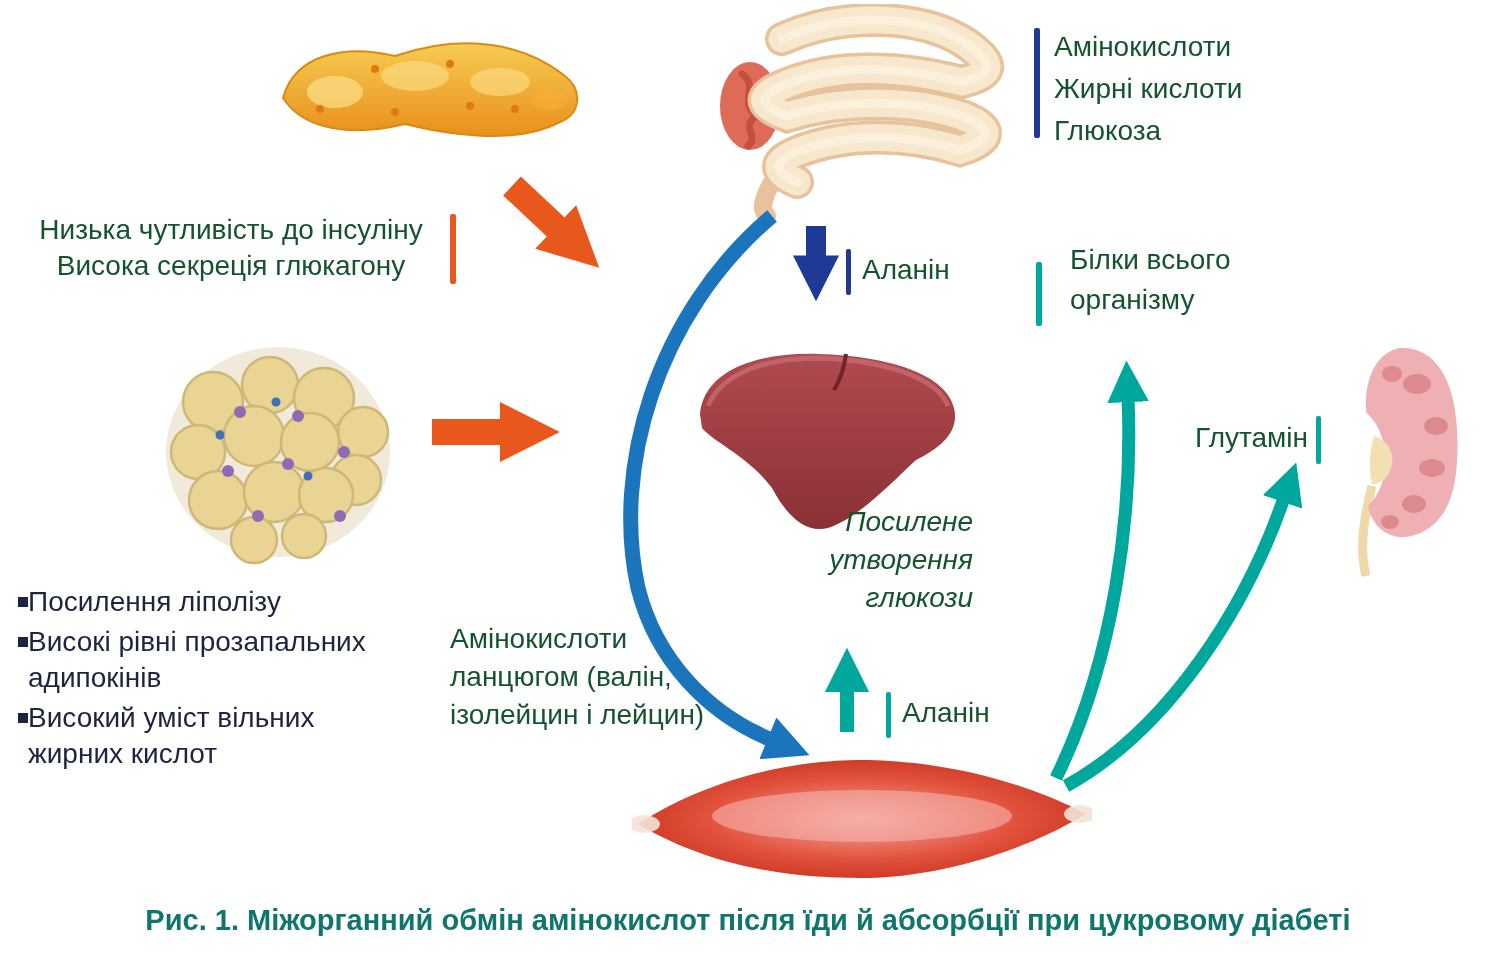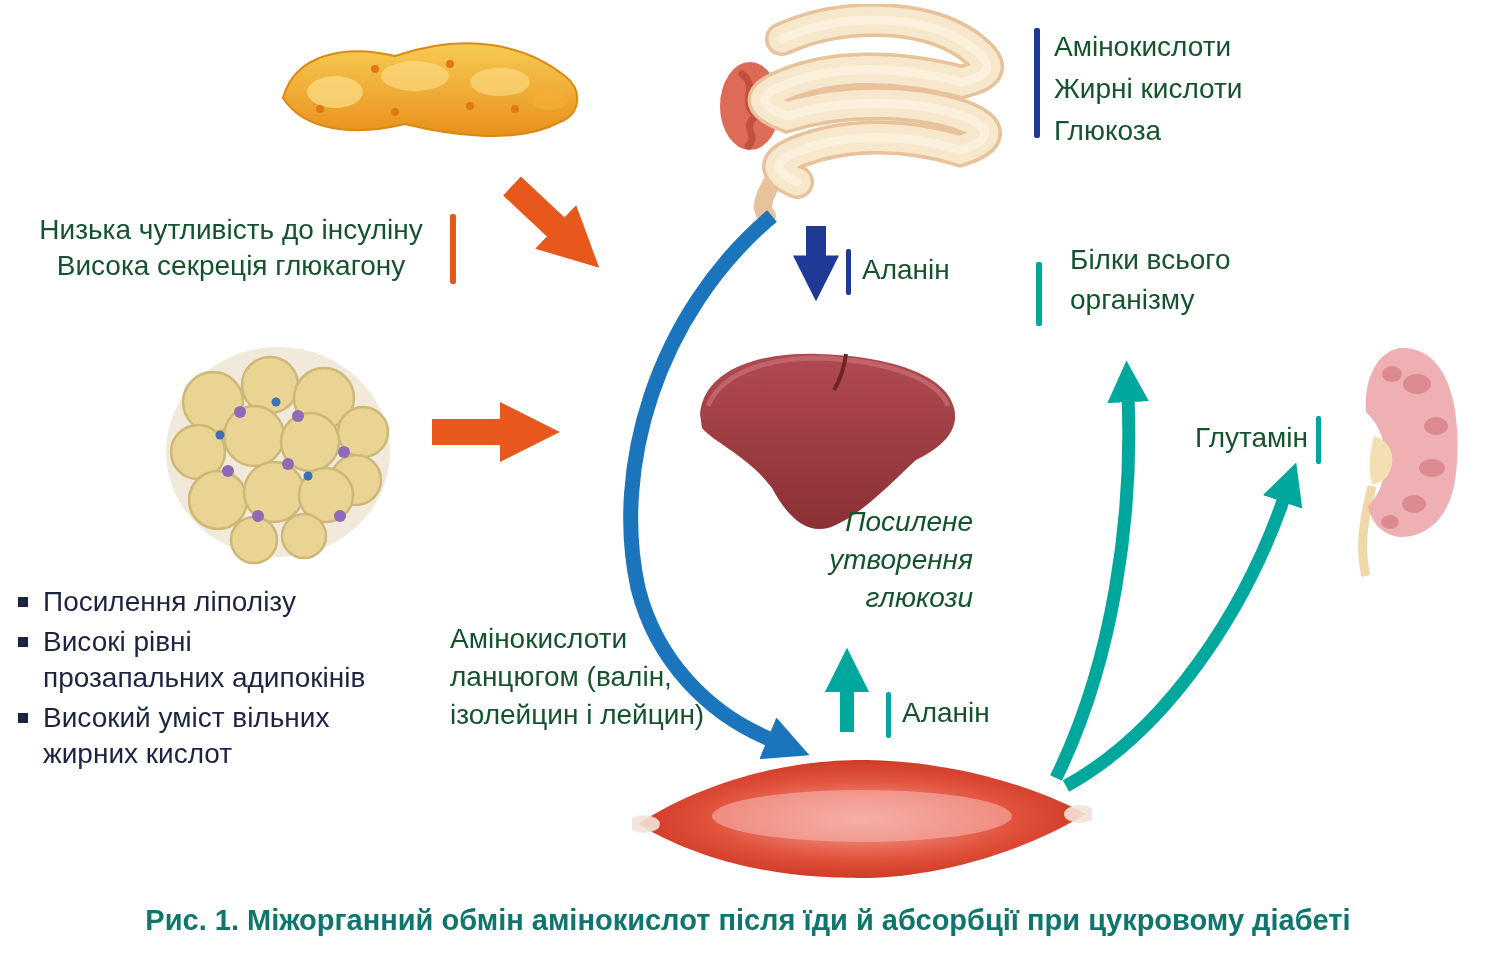--- a/index.html
+++ b/index.html
@@ -9,21 +9,21 @@
   }
   .abs{position:absolute;}
   .label{font-size:28px;line-height:36px;color:#14532d;}
   .label.right{text-align:right;}
   .label.center{text-align:right;font-style:italic;}
   .bar{position:absolute;border-radius:2px;}
   .bar-orange{background:#E8581C;}
   .bar-navy{background:#1E3A96;}
   .bar-teal{background:#00A79D;}
   ul.effects{list-style:none;margin:0;padding:0;width:360px;}
-  ul.effects li{display:flex;gap:15px;align-items:flex-start;margin:0 0 4px 0;}
+  ul.effects li{display:flex;align-items:flex-start;margin:0 0 4px 0;}
   ul.effects .sq{flex:0 0 auto;width:10px;height:10px;margin-top:13px;background:#1C2440;}
   ul.effects .txt{font-size:28px;line-height:36px;max-width:340px;}
   .caption{
     position:absolute;left:0;top:904px;width:100%;text-align:center;
     font-size:29px;font-weight:bold;color:#0f766e;
   }
   svg{display:block;}
   .overlay{position:absolute;left:0;top:0;pointer-events:none;}
 </style>
 </head>

